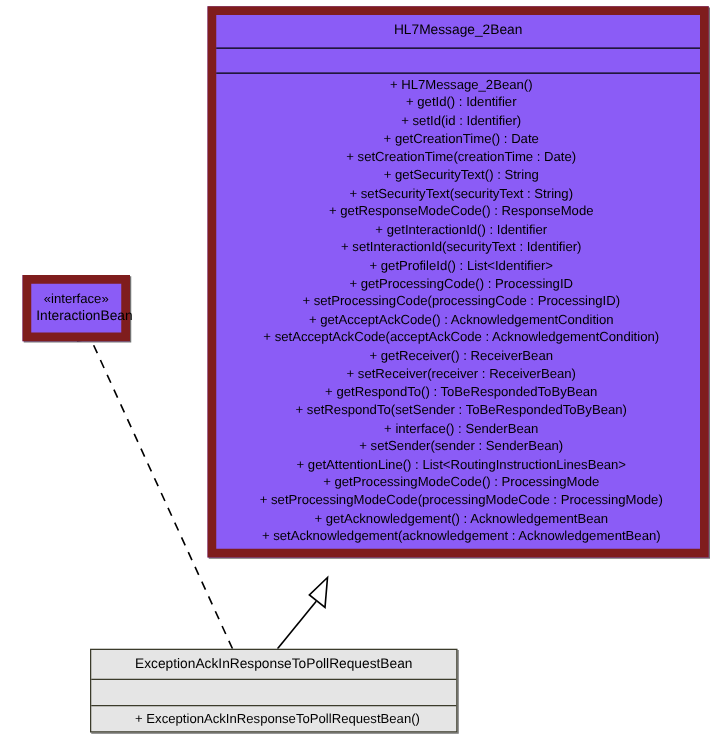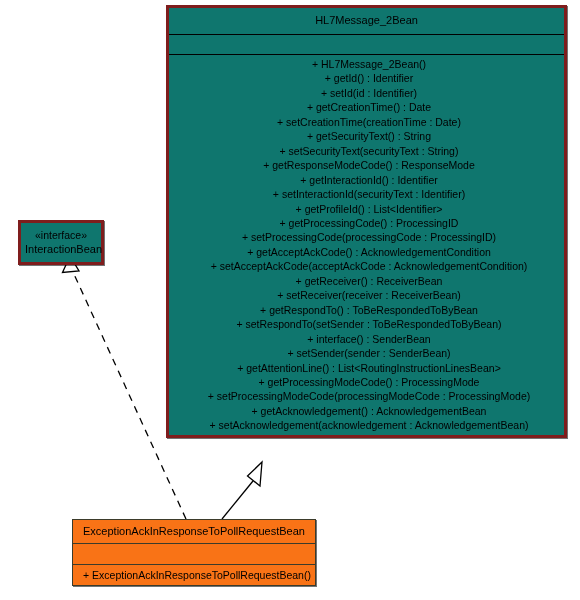--- a/index.html
+++ b/index.html
@@ -27,22 +27,22 @@
     left: 0; top: 0;
     width: 580px;
     height: 600px;
     pointer-events: none;
   }
 
   
   .uml-box {
     position: absolute;
     box-sizing: border-box;
-    border: 3px solid #7f1d1d;
-    background: #0f766e;
+    border: 7px solid #7f1d1d;
+    background: #8b5cf6;
     box-shadow: 1px 1px 0 0 rgba(0,0,0,0.55);
   }
   .uml-name {
     text-align: center;
     font-size: 11px;
     color: #000;
     padding: 4px 4px 4px 4px;
     line-height: 13px;
     white-space: nowrap;
   }
@@ -95,22 +95,22 @@
   }
   #interface-interactionbean .iface-name {
     display: block;
     font-size: 11px;
   }
 
   
   #class-exceptionack {
     left: 72px;
     top: 519px;
-    width: 244px;
-    background: #f97316;
+    width: 294px;
+    background: #e5e5e5;
     border: 1px solid #3b3b2b;
   }
   #class-exceptionack .uml-divider { border-top-color: #3b3b2b; }
   #class-exceptionack .uml-name {
     padding-top: 5px;
     padding-bottom: 5px;
     font-size: 11px;
   }
   #class-exceptionack .uml-empty { height: 16px; }
   #class-exceptionack .uml-member { line-height: 16px; padding-left: 6px; }

